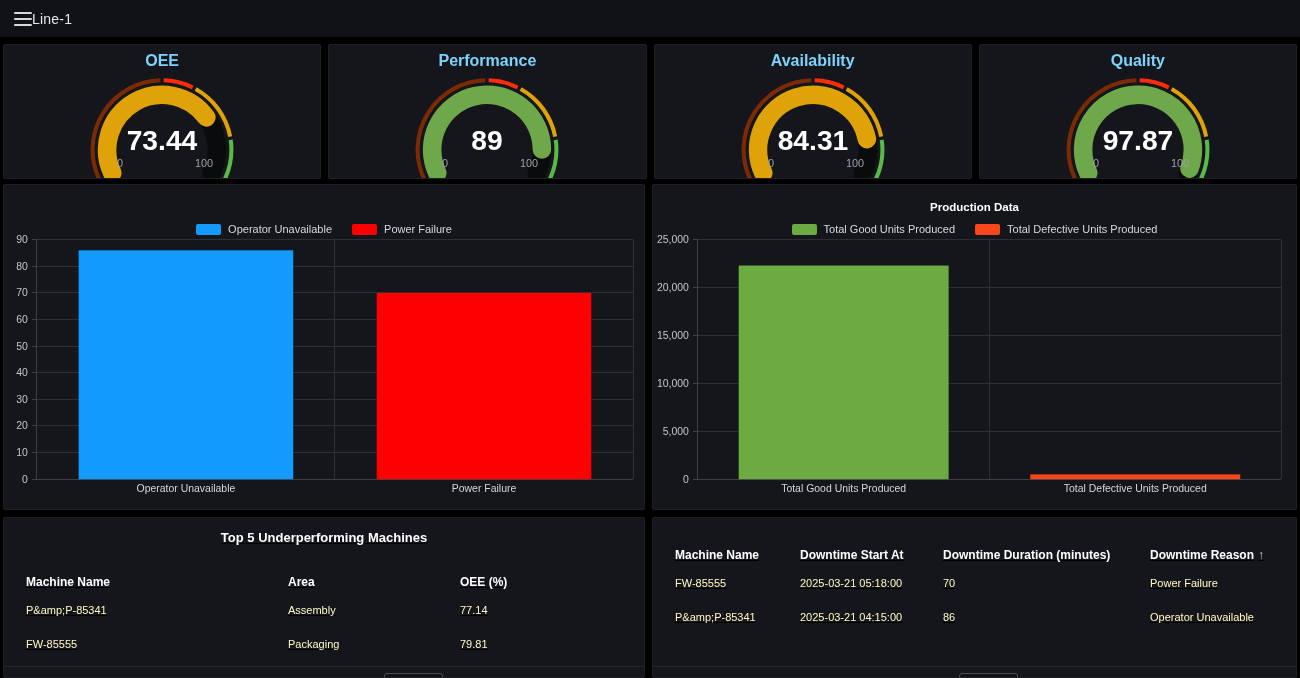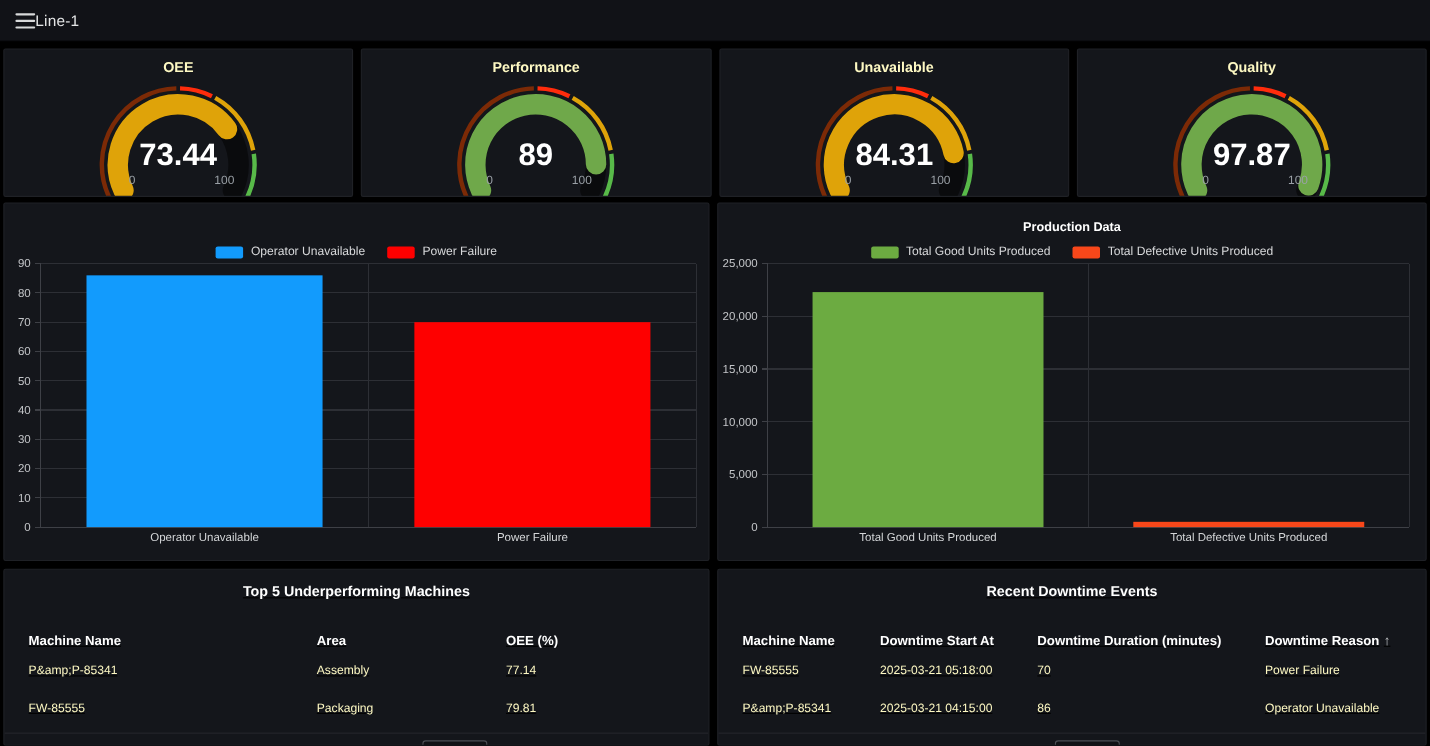--- a/index.html
+++ b/index.html
@@ -14,21 +14,21 @@
   .burger span{display:block;height:2px;background:#d8d9da;border-radius:1px;}
   .tb-title{color:#e4e5e6;font-size:14px;letter-spacing:.2px;}
   
   .row{position:absolute;left:3px;width:1294px;display:grid;gap:7px;}
   .row1{top:44px;height:135px;grid-template-columns:repeat(4,1fr);}
   .row2{top:184px;height:326px;grid-template-columns:642px 645px;}
   .row3{top:517px;height:161px;grid-template-columns:642px 645px;text-decoration:underline;}
   .panel{background:#14161b;border:1px solid #1f2126;border-radius:2px;position:relative;overflow:hidden;}
   
   .gauge-panel{display:flex;flex-direction:column;align-items:center;}
-  .gauge-title{margin-top:9px;font-size:13px;font-weight:bold;color:#fef9c3;line-height:14px;}
+  .gauge-title{margin-top:9px;font-size:16px;font-weight:bold;color:#7dd3fc;line-height:14px;}
   .gauge-body{margin-top:1px;}
   .gauge-body svg{display:block;}
   
   .chart-title{position:absolute;top:16px;left:0;right:0;text-align:center;
     font-size:11.5px;font-weight:bold;color:#fff;z-index:2;}
   .legend{position:absolute;top:38px;left:0;right:0;display:flex;justify-content:center;
     gap:20px;z-index:2;}
   .legend-item{display:flex;align-items:center;gap:7px;cursor:pointer;}
   .legend-swatch{width:25px;height:11px;border-radius:2px;}
   .legend-label{font-size:11px;color:#d7d8da;}
@@ -84,21 +84,21 @@
           <path d="M 195.14 87.85 A 86 86 0 0 1 187.94 136.35" stroke="#58ba49" stroke-width="5" fill="none"></path>
           <path d="M 178.00 99.64 A 68 68 0 0 1 171.63 128.74" stroke="#0a0b0d" stroke-width="23" fill="none" stroke-linecap="round"></path>
           <path d="M 48.37 128.74 A 68 68 0 1 1 178.00 99.64" stroke="#6fa84a" stroke-width="23" fill="none" stroke-linecap="round"></path>
           <text x="110" y="100" text-anchor="middle" fill="#ffffff" font-size="35" font-weight="bold">89</text>
           <text x="58" y="122" text-anchor="middle" fill="#9aa0a6" font-size="13.5">0</text>
           <text x="162" y="122" text-anchor="middle" fill="#9aa0a6" font-size="13.5">100</text>
         </svg>
       </div>
   </div>
   <div class="panel gauge-panel">
-    <div class="gauge-title">Unavailable</div>
+    <div class="gauge-title">Availability</div>
     <div class="gauge-body">
         <svg viewBox="0 0 220 140" width="178" height="113">
           <path d="M 32.06 136.35 A 86 86 0 0 1 107.93 14.02" stroke="#7c2a06" stroke-width="5" fill="none"></path>
           <path d="M 112.07 14.02 A 86 86 0 0 1 148.00 22.85" stroke="#ff2c0c" stroke-width="5" fill="none"></path>
           <path d="M 151.67 24.77 A 86 86 0 0 1 194.45 83.77" stroke="#dfa309" stroke-width="5" fill="none"></path>
           <path d="M 195.14 87.85 A 86 86 0 0 1 187.94 136.35" stroke="#58ba49" stroke-width="5" fill="none"></path>
           <path d="M 176.73 86.92 A 68 68 0 0 1 171.63 128.74" stroke="#0a0b0d" stroke-width="23" fill="none" stroke-linecap="round"></path>
           <path d="M 48.37 128.74 A 68 68 0 1 1 176.73 86.92" stroke="#dfa309" stroke-width="23" fill="none" stroke-linecap="round"></path>
           <text x="110" y="100" text-anchor="middle" fill="#ffffff" font-size="35" font-weight="bold">84.31</text>
           <text x="58" y="122" text-anchor="middle" fill="#9aa0a6" font-size="13.5">0</text>
@@ -235,21 +235,20 @@
         <div class="tbl-row" style="grid-template-columns: 262px 172px 1fr;">
           <div class="cell">FW-85555</div>
           <div class="cell">Packaging</div>
           <div class="cell">79.81</div>
         </div>
       </div>
     <div class="tbl-footline"></div>
     <div class="pager" style="left:380px;"></div>
   </div>
   <div class="panel">
-    <div class="tbl-title">Recent Downtime Events</div>
     <div class="tbl">
         <div class="tbl-head" style="grid-template-columns: 125px 143px 207px 1fr;">
           <div class="hcell">Machine Name</div>
           <div class="hcell">Downtime Start At</div>
           <div class="hcell">Downtime Duration (minutes)</div>
           <div class="hcell">Downtime Reason<span class="sort-arrow">↑</span></div>
         </div>
         <div class="tbl-row" style="grid-template-columns: 125px 143px 207px 1fr;">
           <div class="cell">FW-85555</div>
           <div class="cell">2025-03-21 05:18:00</div>

